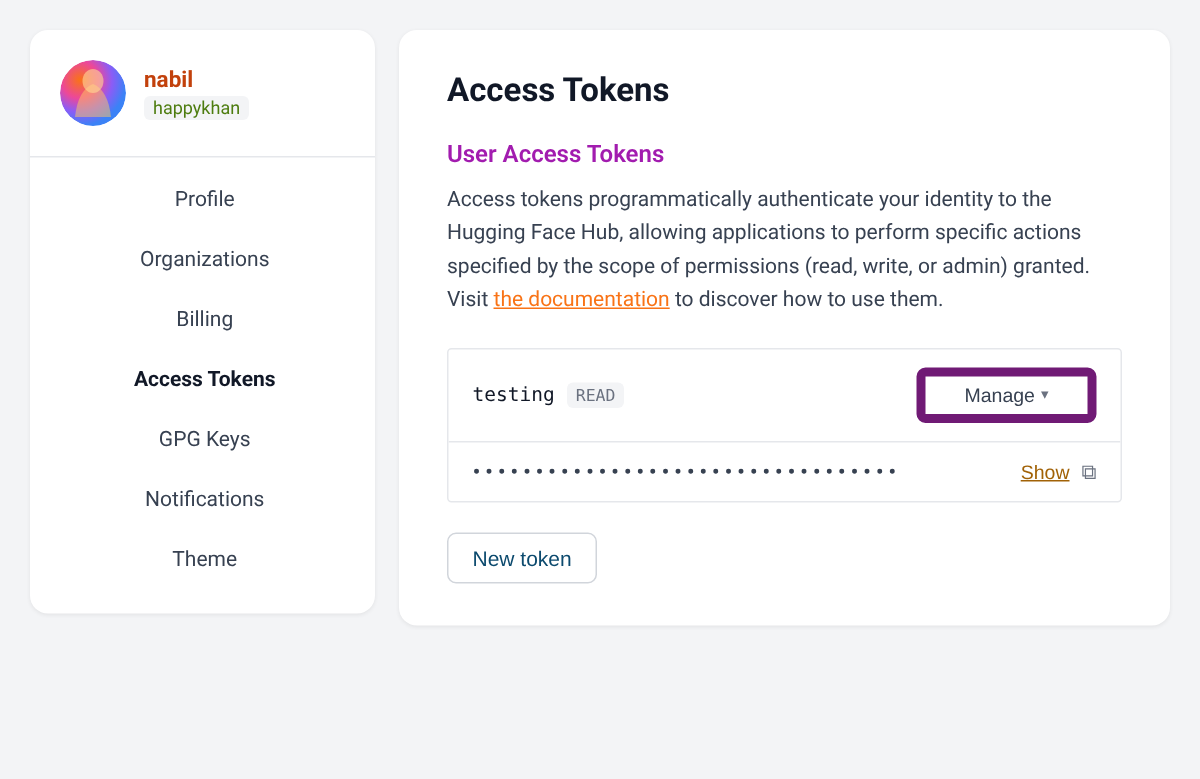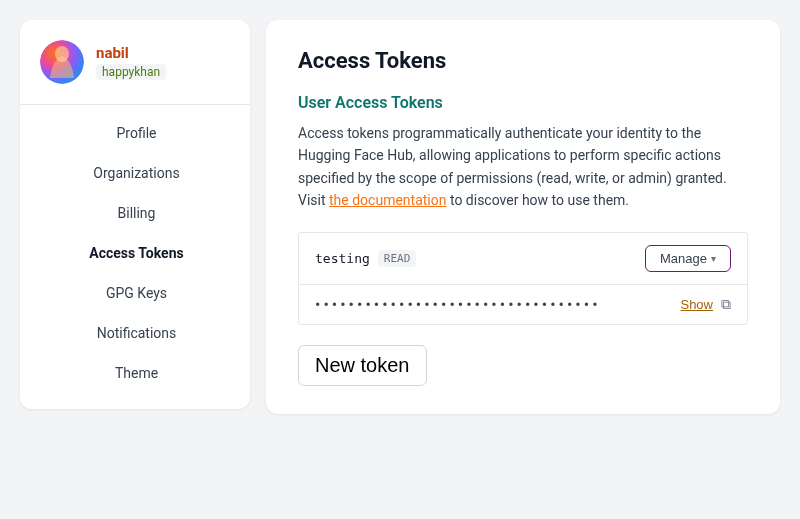--- a/index.html
+++ b/index.html
@@ -91,21 +91,21 @@
     }
     .page-title {
       font-size: 22px;
       font-weight: 700;
       color: #111827;
       margin-bottom: 20px;
     }
     .section-title {
       font-size: 16px;
       font-weight: 600;
-      color: #0f766e;
+      color: #a21caf;
       margin-bottom: 10px;
     }
     .description {
       font-size: 14px;
       color: #374151;
       line-height: 1.6;
       margin-bottom: 20px;
     }
     .description a {
       color: #f97316;
@@ -141,23 +141,23 @@
       color: #6b7280;
       font-family: monospace;
       background: #f3f4f6;
       padding: 2px 6px;
       border-radius: 4px;
     }
     .manage-btn {
       display: flex;
       align-items: center;
       gap: 4px;
-      border: 1px solid #701a75;
+      border: 6px solid #701a75;
       border-radius: 6px;
-      padding: 5px 14px;
+      padding: 5px 26px;
       font-size: 13px;
       color: #374151;
       background: #fff;
       cursor: pointer;
     }
     .chevron-down {
       font-size: 10px;
       color: #6b7280;
     }
     .token-value-row {
@@ -189,22 +189,22 @@
       border: none;
       cursor: pointer;
       color: #6b7280;
       font-size: 14px;
     }
     
     .new-token-btn {
       border: 1px solid #d1d5db;
       border-radius: 6px;
       padding: 8px 16px;
-      font-size: 20px;
-      color: #000000;
+      font-size: 14px;
+      color: #0c4a6e;
       background: #fff;
       cursor: pointer;
     }
   </style>
 </head>
 <body>
 
 <div class="container">
 
   <aside class="sidebar">

